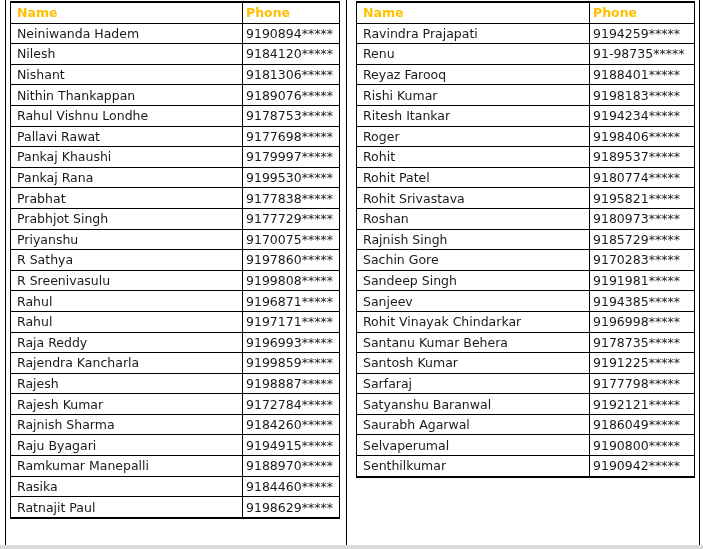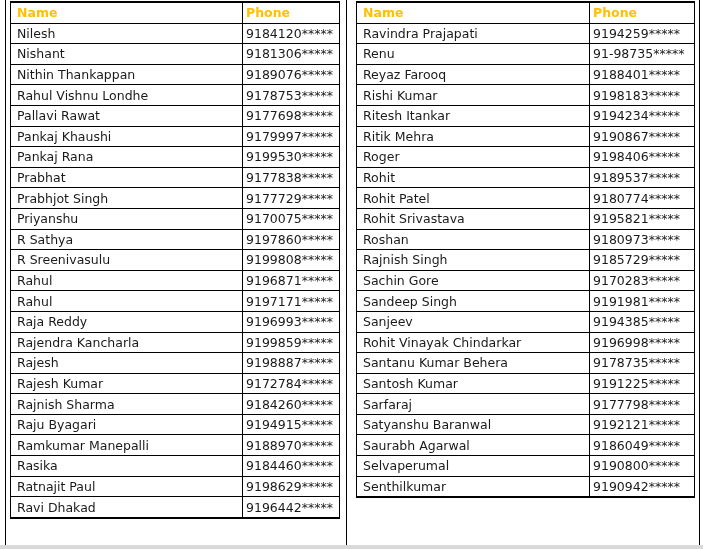--- a/index.html
+++ b/index.html
@@ -29,20 +29,24 @@
 
 <table class="tbl left">
   <thead>
     <tr>
       <th class="col-name">Name</th>
       <th class="col-phone">Phone</th>
     </tr>
   </thead>
   <tbody id="left-body">
       <tr>
+        <td class="col-name">Neiniwanda Hadem</td>
+        <td class="col-phone">9190894*****</td>
+      </tr>
+      <tr>
         <td class="col-name">Nilesh</td>
         <td class="col-phone">9184120*****</td>
       </tr>
       <tr>
         <td class="col-name">Nishant</td>
         <td class="col-phone">9181306*****</td>
       </tr>
       <tr>
         <td class="col-name">Nithin Thankappan</td>
         <td class="col-phone">9189076*****</td>
@@ -119,24 +123,20 @@
         <td class="col-name">Ramkumar Manepalli</td>
         <td class="col-phone">9188970*****</td>
       </tr>
       <tr>
         <td class="col-name">Rasika</td>
         <td class="col-phone">9184460*****</td>
       </tr>
       <tr>
         <td class="col-name">Ratnajit Paul</td>
         <td class="col-phone">9198629*****</td>
-      </tr>
-      <tr>
-        <td class="col-name">Ravi Dhakad</td>
-        <td class="col-phone">9196442*****</td>
       </tr>
     </tbody>
 </table>
 
 <table class="tbl right">
   <thead>
     <tr>
       <th class="col-name">Name</th>
       <th class="col-phone">Phone</th>
     </tr>
@@ -156,24 +156,20 @@
       </tr>
       <tr>
         <td class="col-name">Rishi Kumar</td>
         <td class="col-phone">9198183*****</td>
       </tr>
       <tr>
         <td class="col-name">Ritesh Itankar</td>
         <td class="col-phone">9194234*****</td>
       </tr>
       <tr>
-        <td class="col-name">Ritik Mehra</td>
-        <td class="col-phone">9190867*****</td>
-      </tr>
-      <tr>
         <td class="col-name">Roger</td>
         <td class="col-phone">9198406*****</td>
       </tr>
       <tr>
         <td class="col-name">Rohit</td>
         <td class="col-phone">9189537*****</td>
       </tr>
       <tr>
         <td class="col-name">Rohit Patel</td>
         <td class="col-phone">9180774*****</td>

